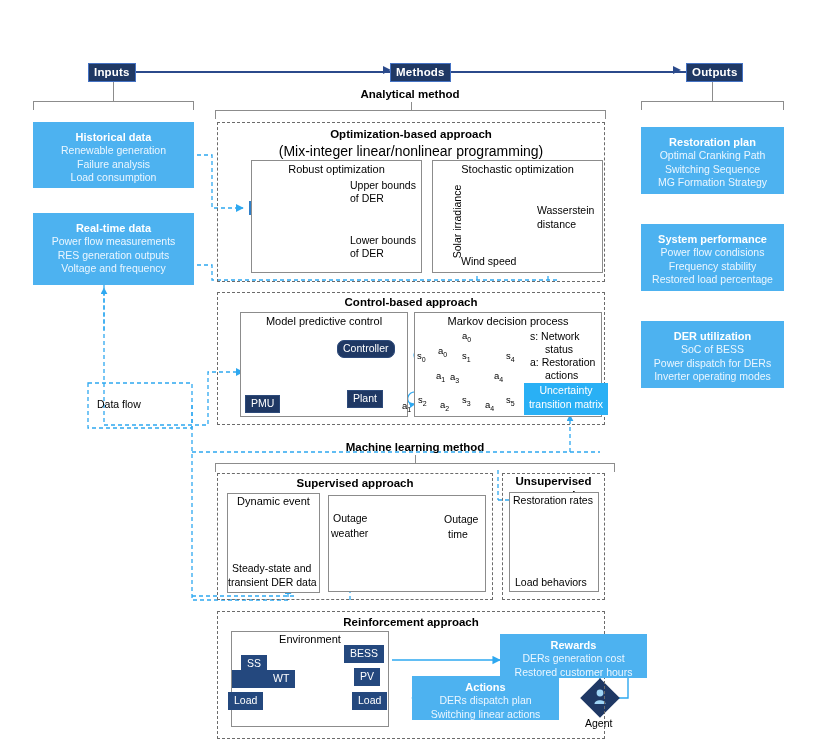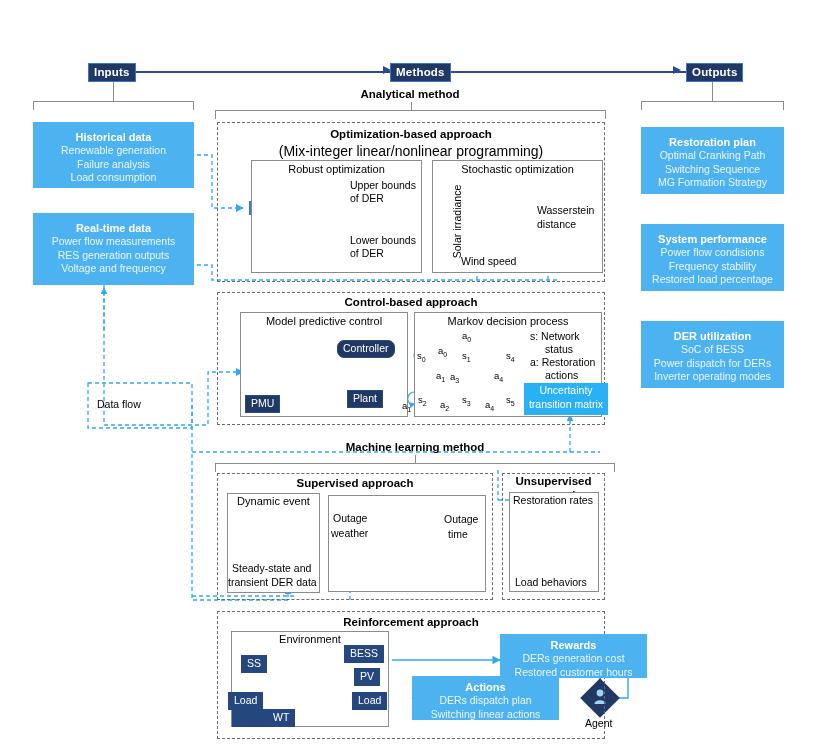--- a/index.html
+++ b/index.html
@@ -506,21 +506,21 @@
   <div class="boxtitle" style="left:217px;top:616px;width:388px;">Reinforcement approach</div>
 
   <div class="solidbox" style="left:231px;top:631px;width:158px;height:96px;"></div>
   <div class="panelcap" style="left:231px;top:633px;width:158px;">Environment</div>
 
   <div class="chip plain" style="left:241px;top:655px;">SS</div>
   <div class="chip plain" style="left:344px;top:645px;">BESS</div>
   <div class="chip plain" style="left:354px;top:668px;">PV</div>
   <div class="chip plain" style="left:228px;top:692px;">Load</div>
   <div class="chip plain" style="left:352px;top:692px;">Load</div>
-  <div class="chip plain" style="left:232px;top:709px;padding-left:40px;">WT</div>
+  <div class="chip plain" style="left:232px;top:670px;padding-left:40px;">WT</div>
 
   <div class="card" style="left:500px;top:634px;width:147px;height:44px;padding-top:4px;">
     <div class="t">Rewards</div>
     <div class="l">DERs generation cost</div>
     <div class="l">Restored customer hours</div>
   </div>
 
   <div class="card" style="left:412px;top:676px;width:147px;height:44px;padding-top:4px;">
     <div class="t">Actions</div>
     <div class="l">DERs dispatch plan</div>

